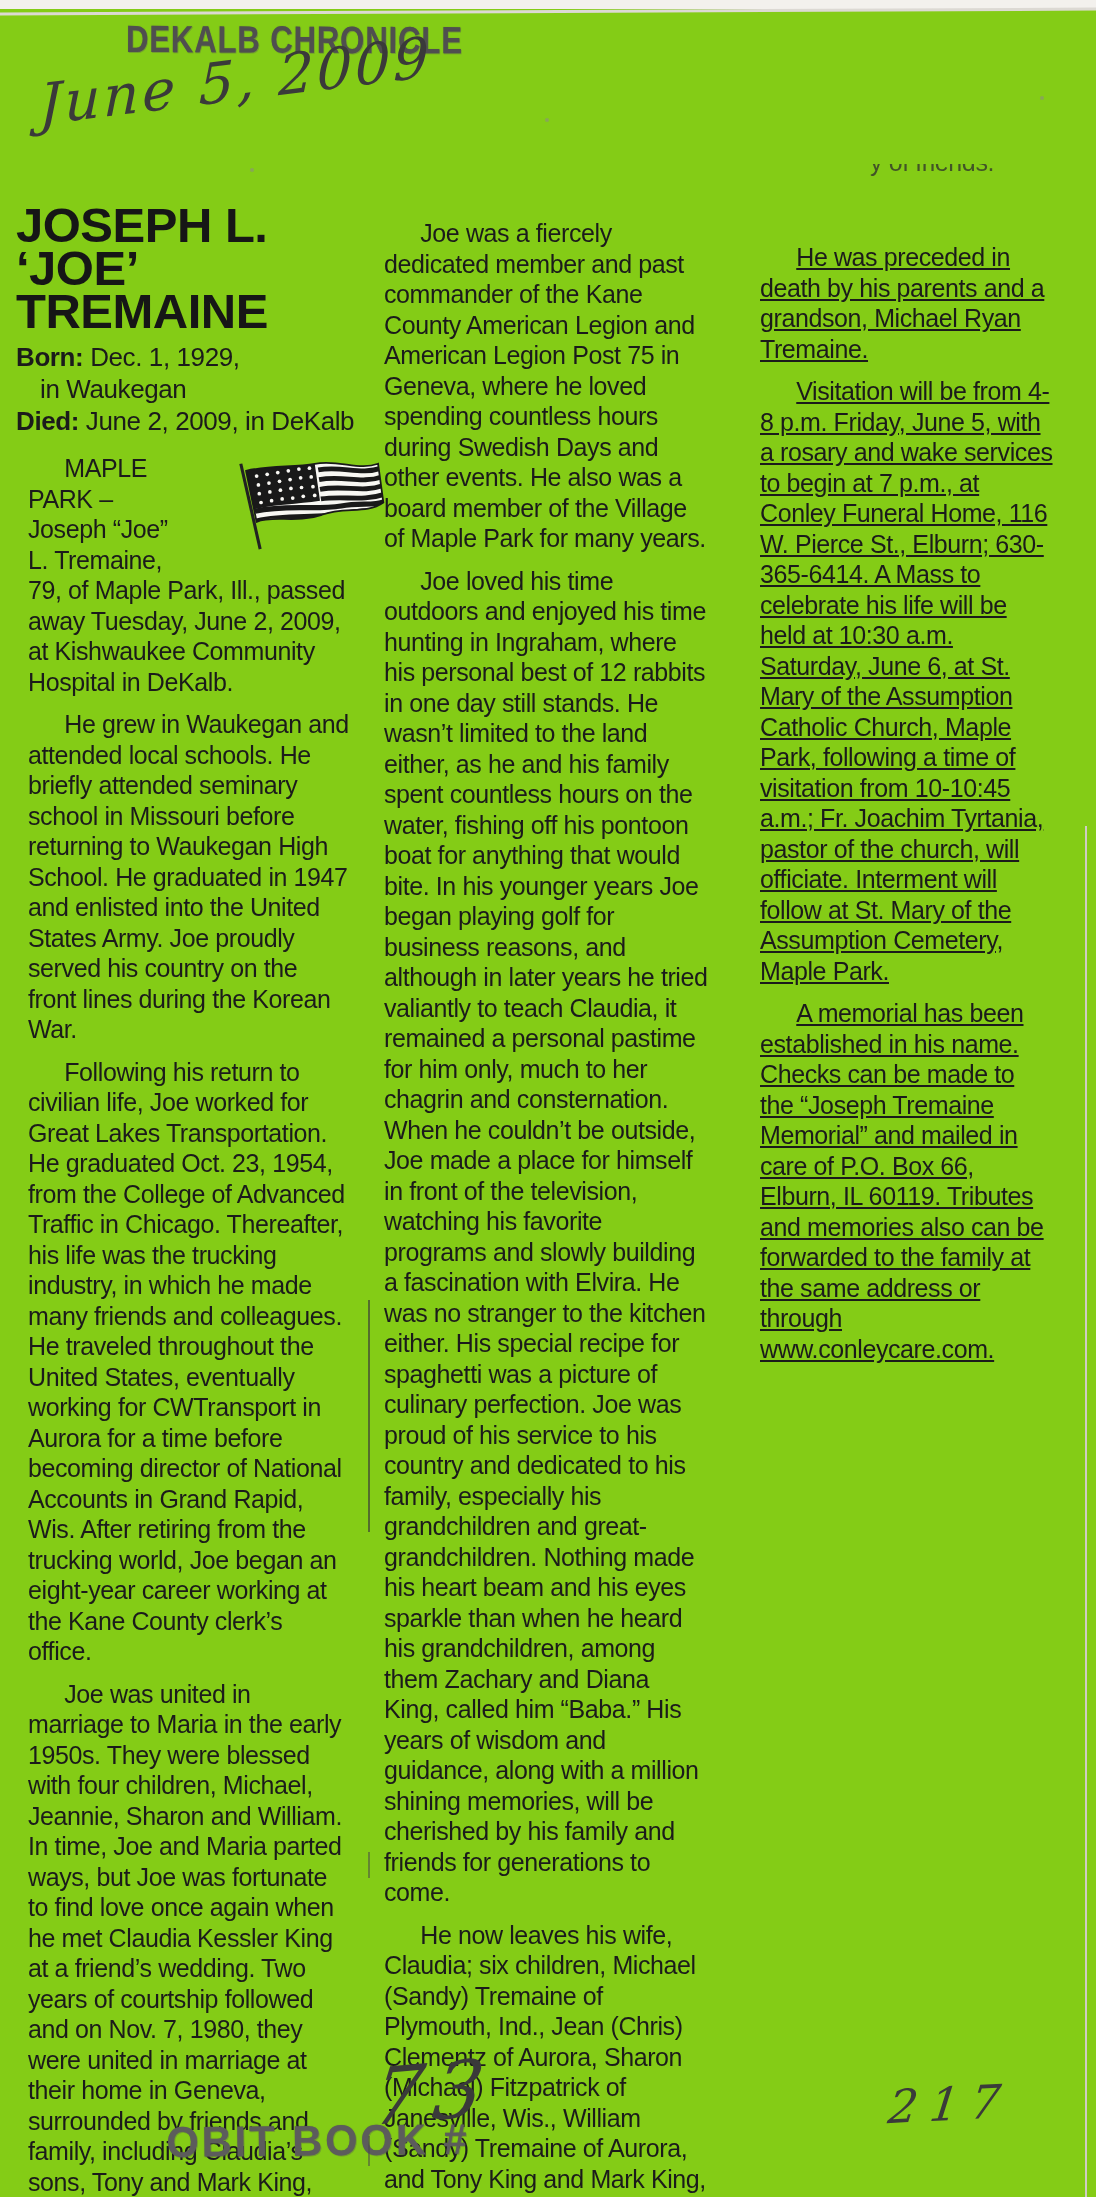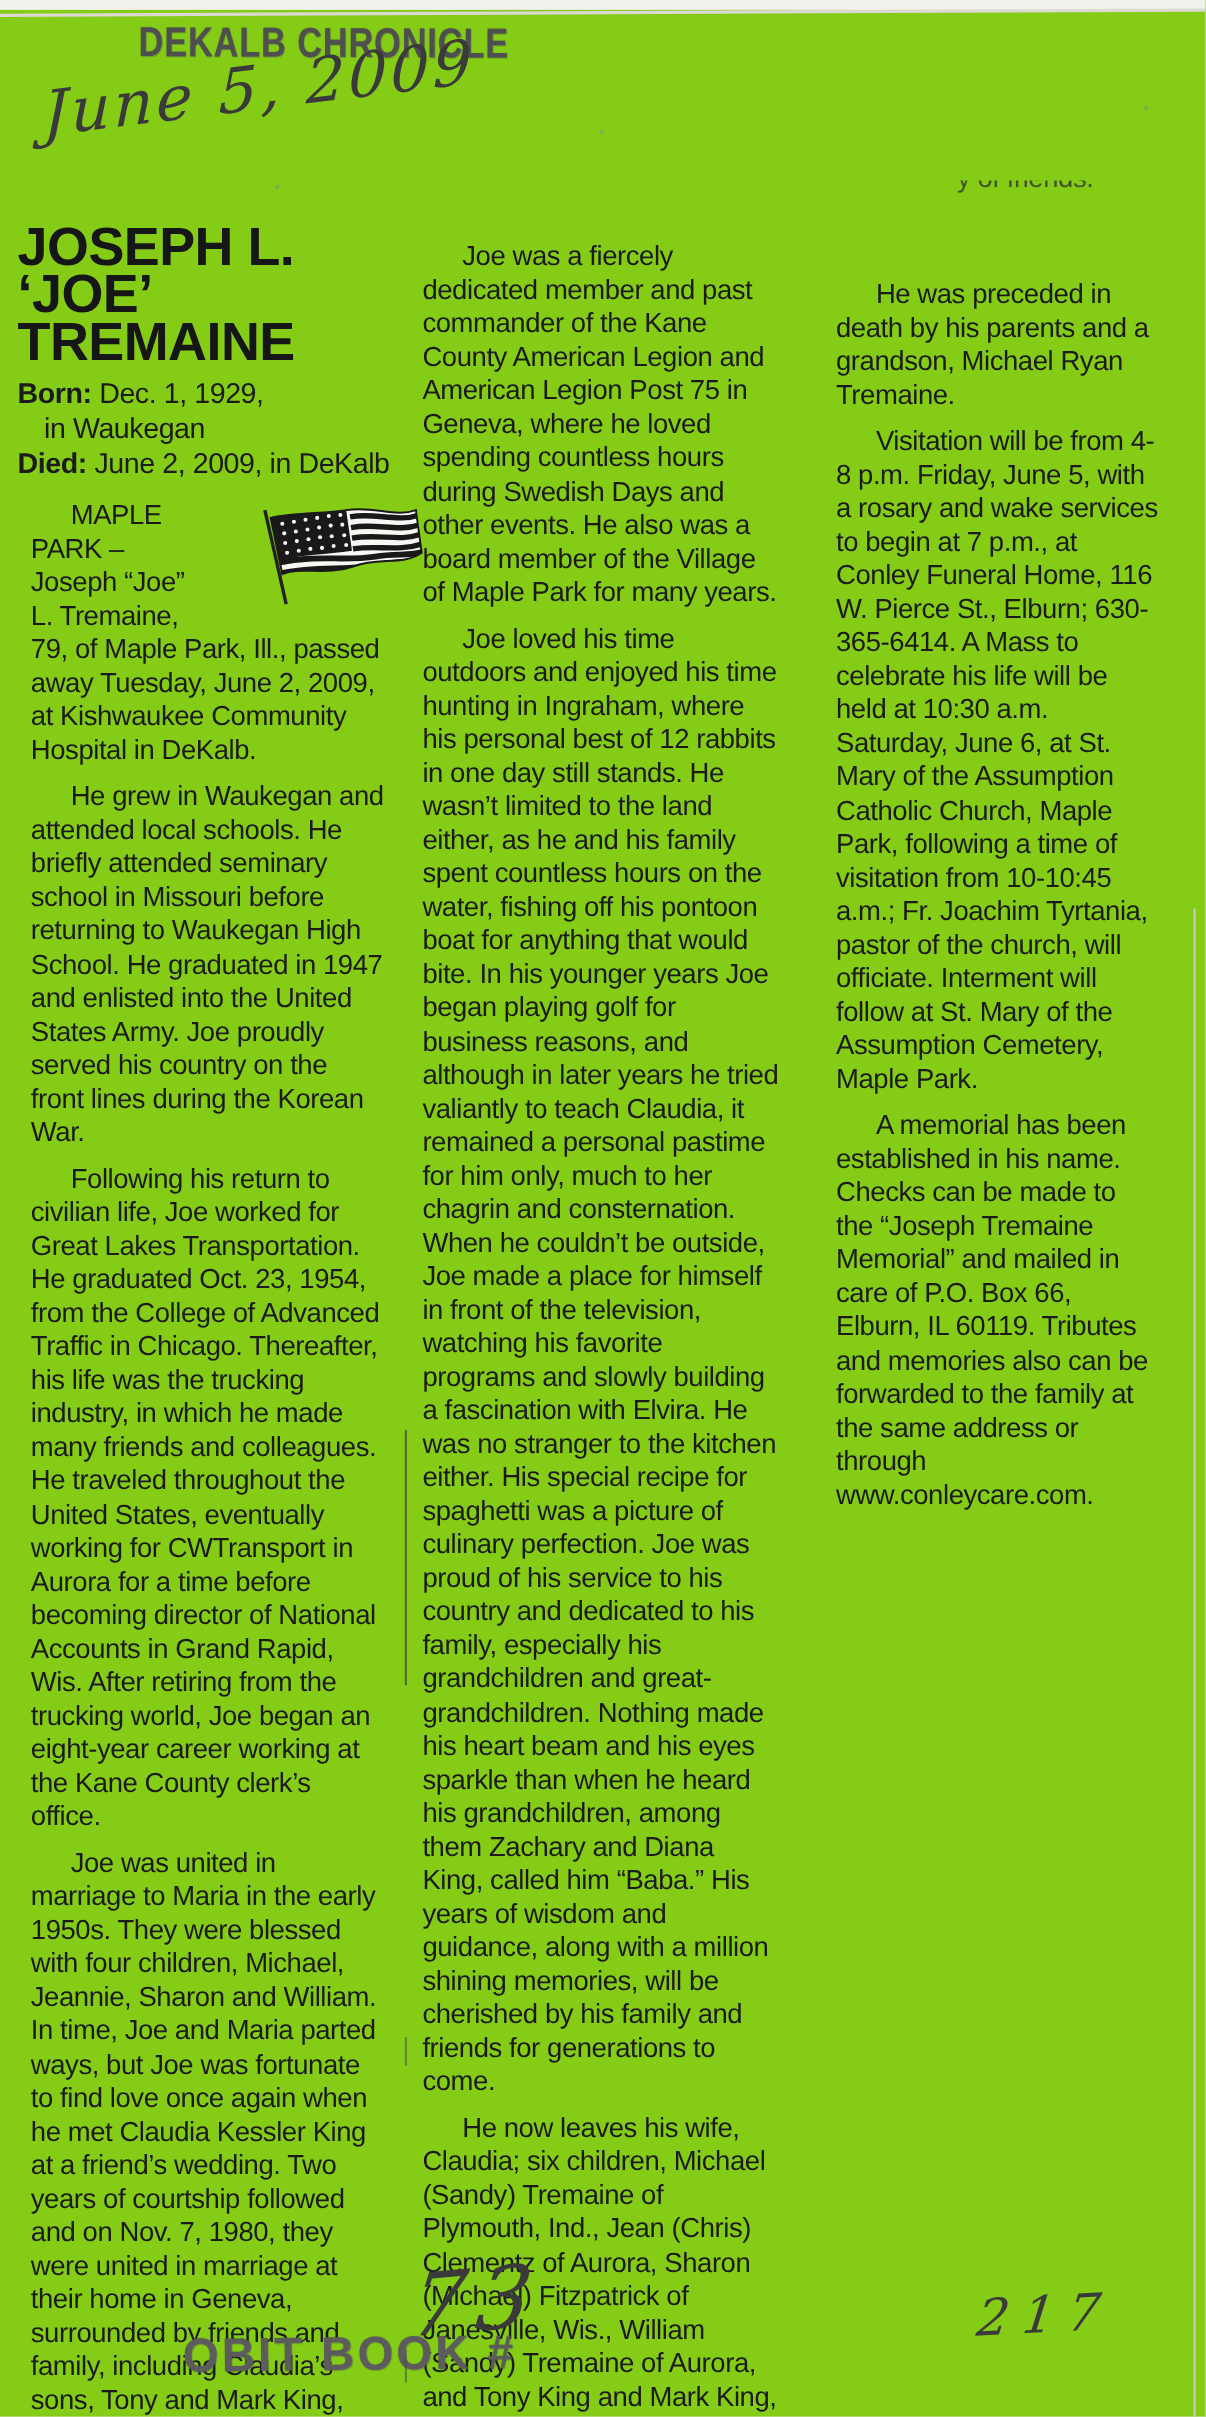--- a/index.html
+++ b/index.html
@@ -31,21 +31,21 @@
     transform:rotate(-5deg) skewX(-12deg); transform-origin:left top; }
   .pagenum { left:892px; top:2080px; font-size:46px; letter-spacing:12px;
     transform:rotate(-3deg) skewX(-10deg); transform-origin:left top; }
 
   
   .col { position:absolute; font-size:25px; line-height:30.5px; letter-spacing:-0.4px;
     text-rendering:optimizeLegibility; }
   .col p { margin:12px; text-indent:1.45em; }
   #col1 { left:16px;  top:204px; width:346px; }
   #col2 { left:372px; top:206px; width:348px; }
-  #col3 { left:748px; top:240px; width:318px; }
+  #col3 { left:748px; top:230px; width:318px;text-decoration:underline; }
 
   .obit-title { font-weight:bold; font-size:49px; line-height:43px; letter-spacing:-0.5px;
     margin:0 0 8px 0; color:#161616; }
   .vitals { font-size:26px; line-height:32px; margin-bottom:16px; }
   .vitals .b { font-weight:bold; }
   .vitals .indent { padding-left:24px; }
 
   .flag-wrap { float:right; width:154px; height:98px; margin:4px 0 2px 6px; }
   .flag-wrap svg { width:100%; height:100%; }
 

